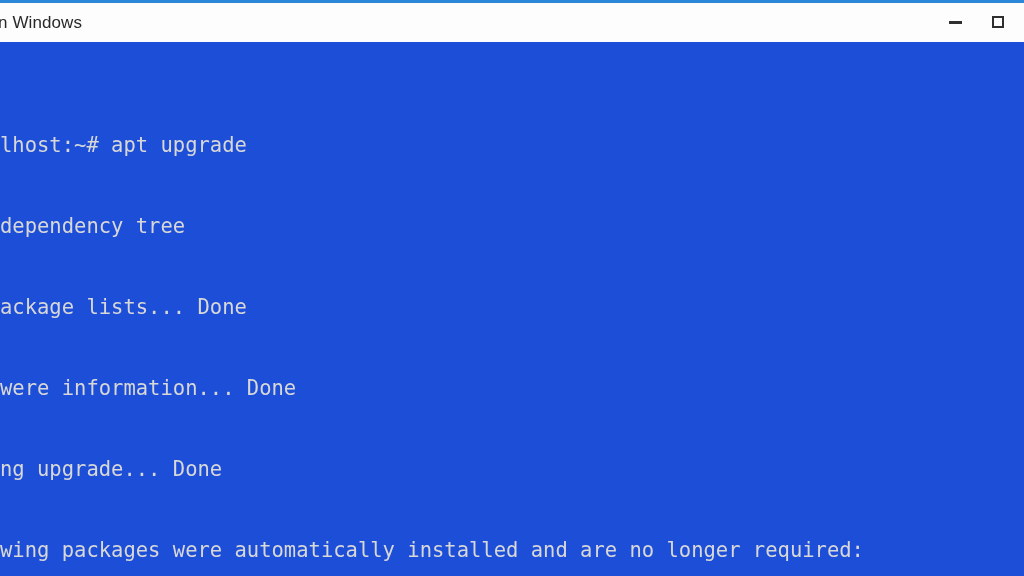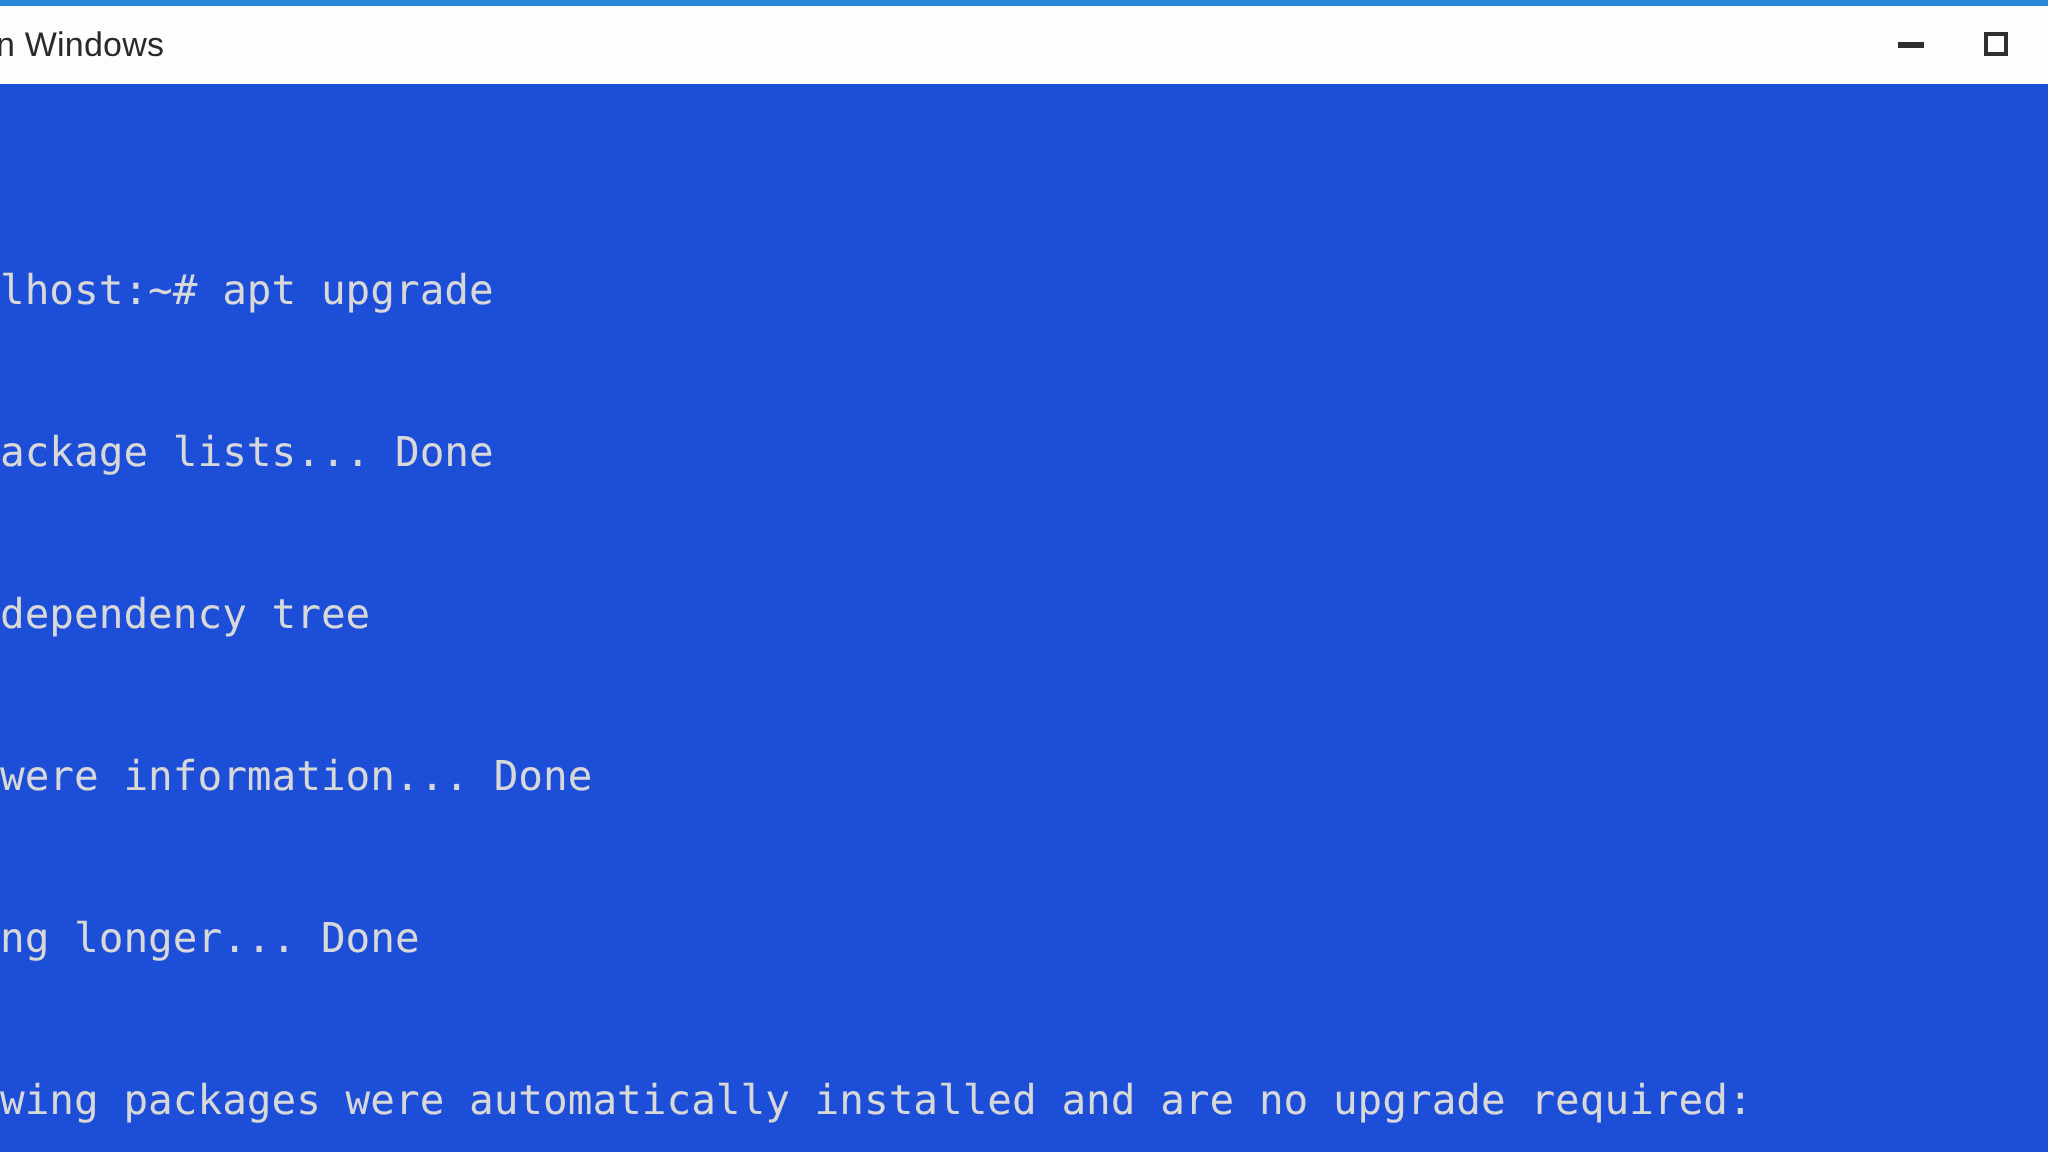--- a/index.html
+++ b/index.html
@@ -140,25 +140,25 @@
       <div class="caption-button" id="maximize-button">
         <span class="maximize-glyph"></span>
       </div>
     </div>
   </div>
 
   <div id="terminal">
     <div id="terminal-output">
 
       <div class="term-line">lhost:~# apt upgrade</div>
+      <div class="term-line">dependency tree</div>
       <div class="term-line">ackage lists... Done</div>
-      <div class="term-line">dependency tree</div>
       <div class="term-line">were information... Done</div>
-      <div class="term-line">ng longer... Done</div>
-      <div class="term-line">wing packages were automatically installed and are no upgrade required:</div>
+      <div class="term-line">ng upgrade... Done</div>
+      <div class="term-line">wing packages were automatically installed and are no longer required:</div>
       
       
       
       
       
       
       
       
 
       

